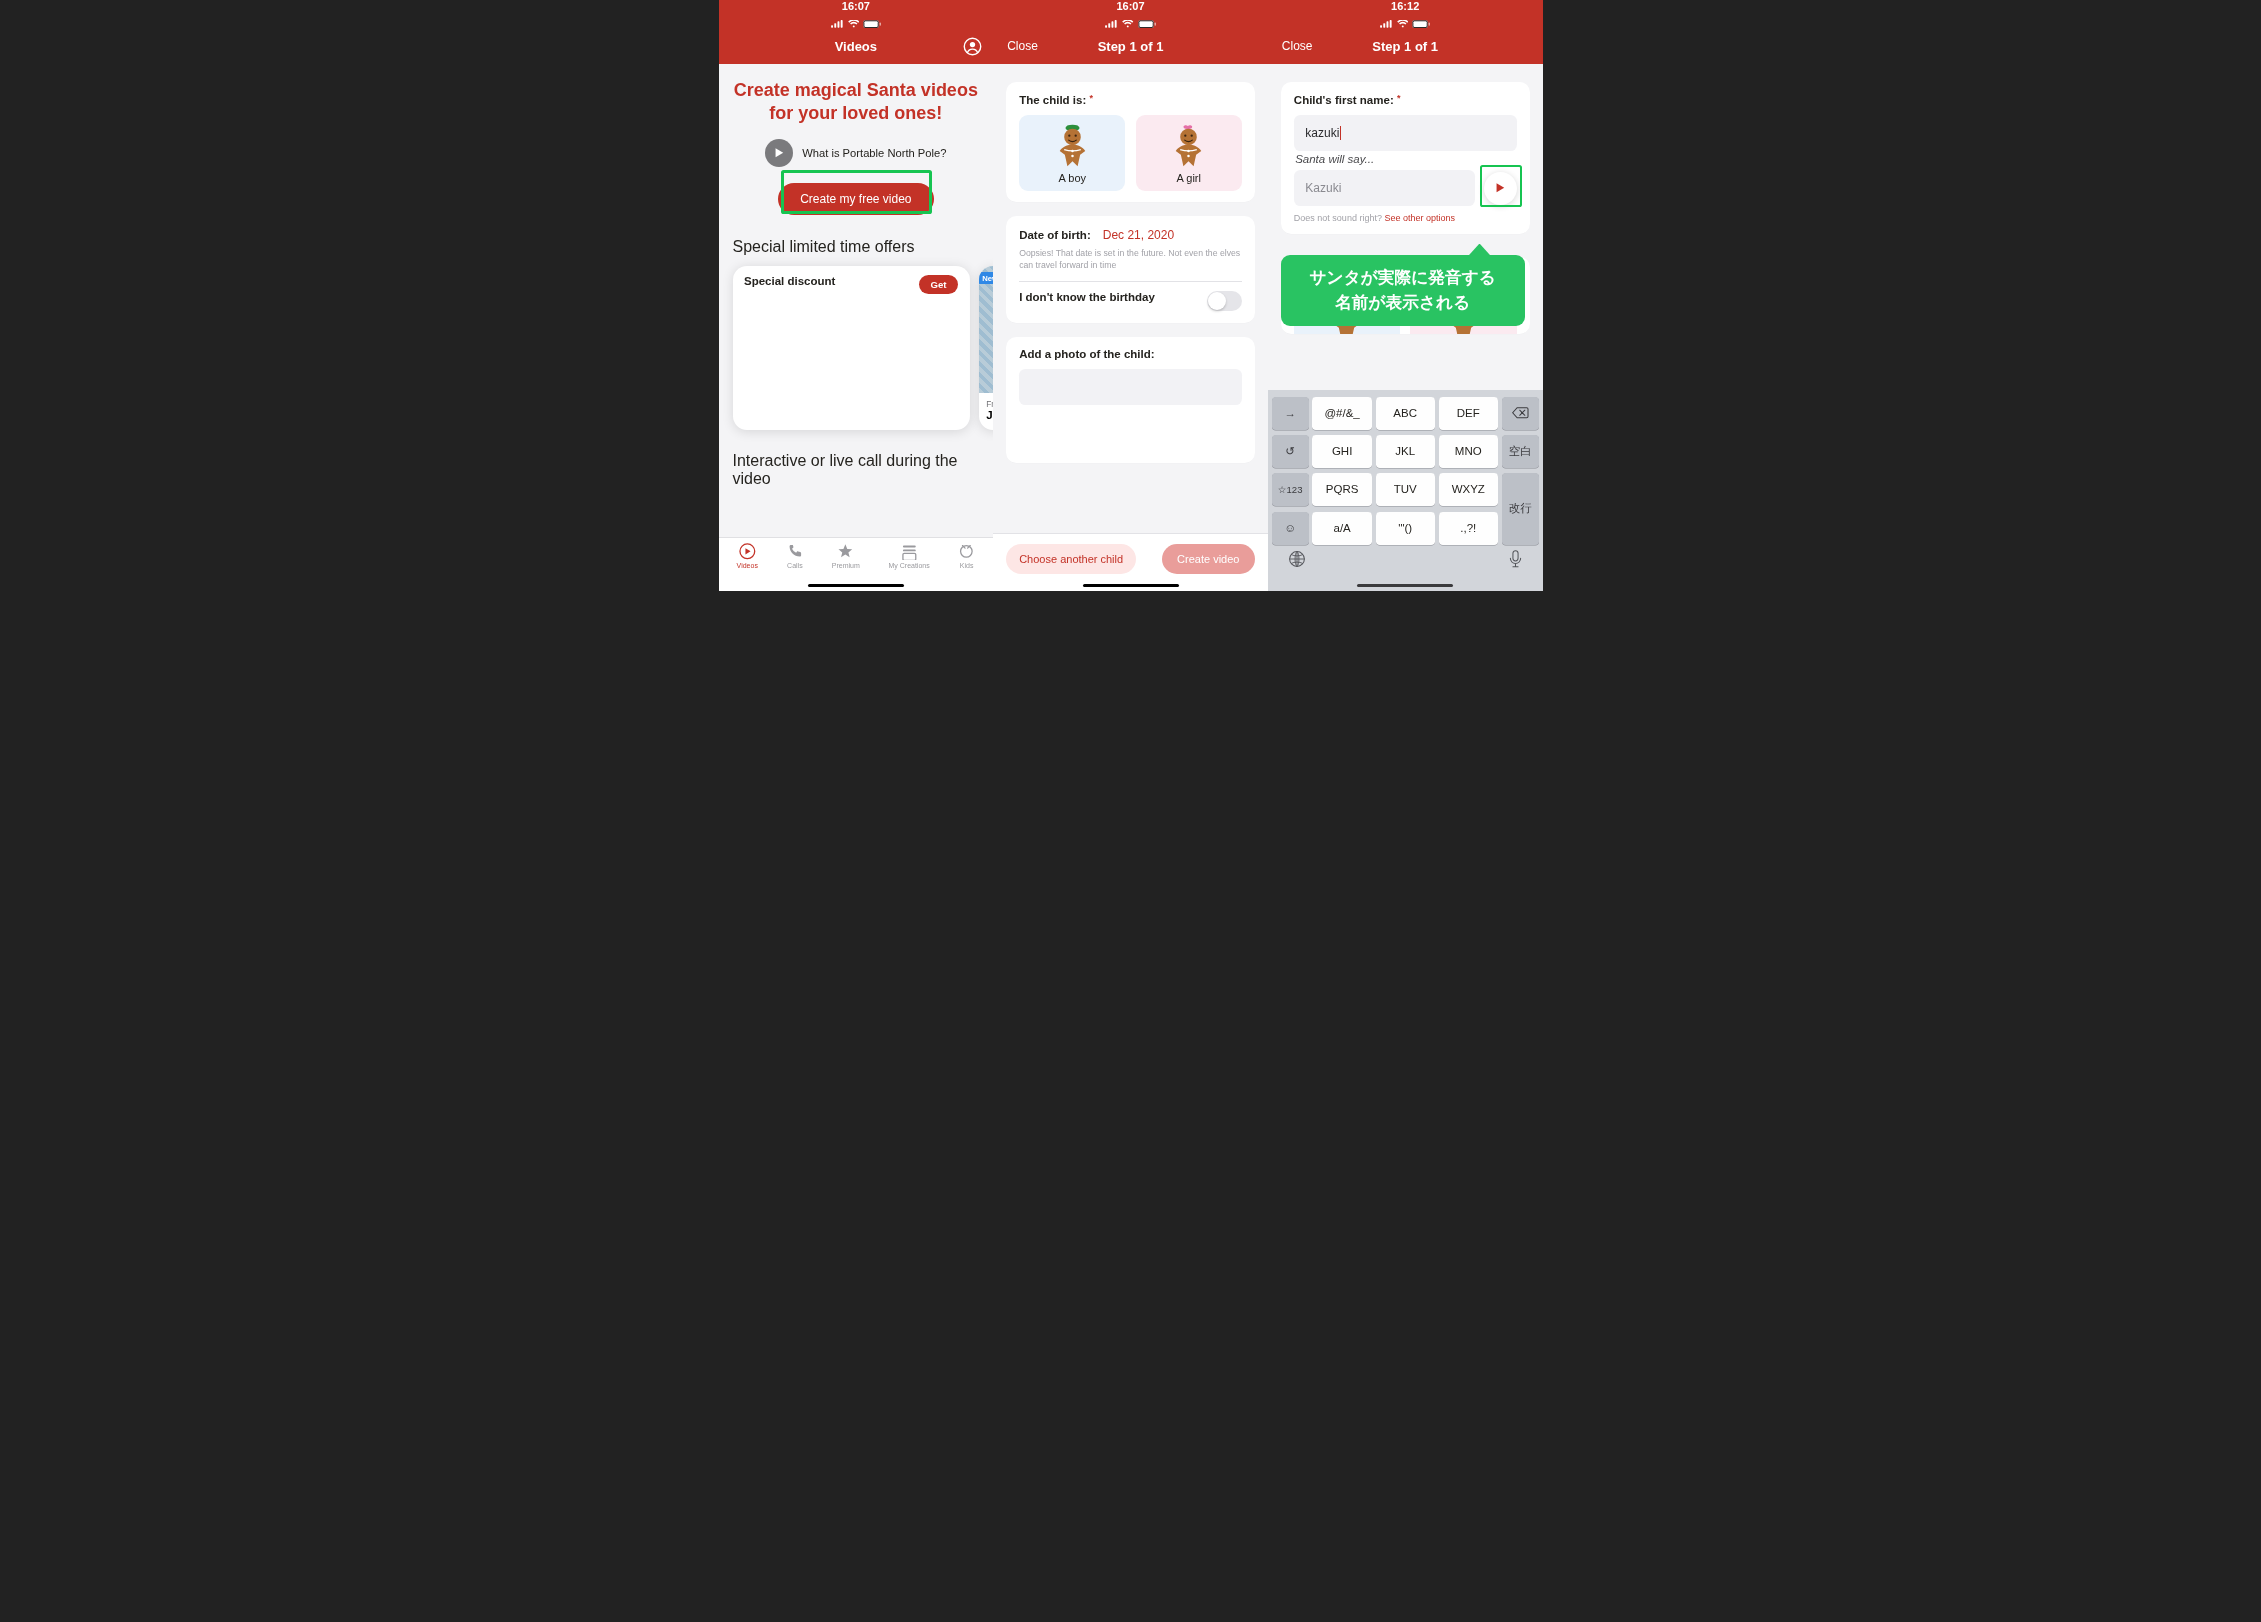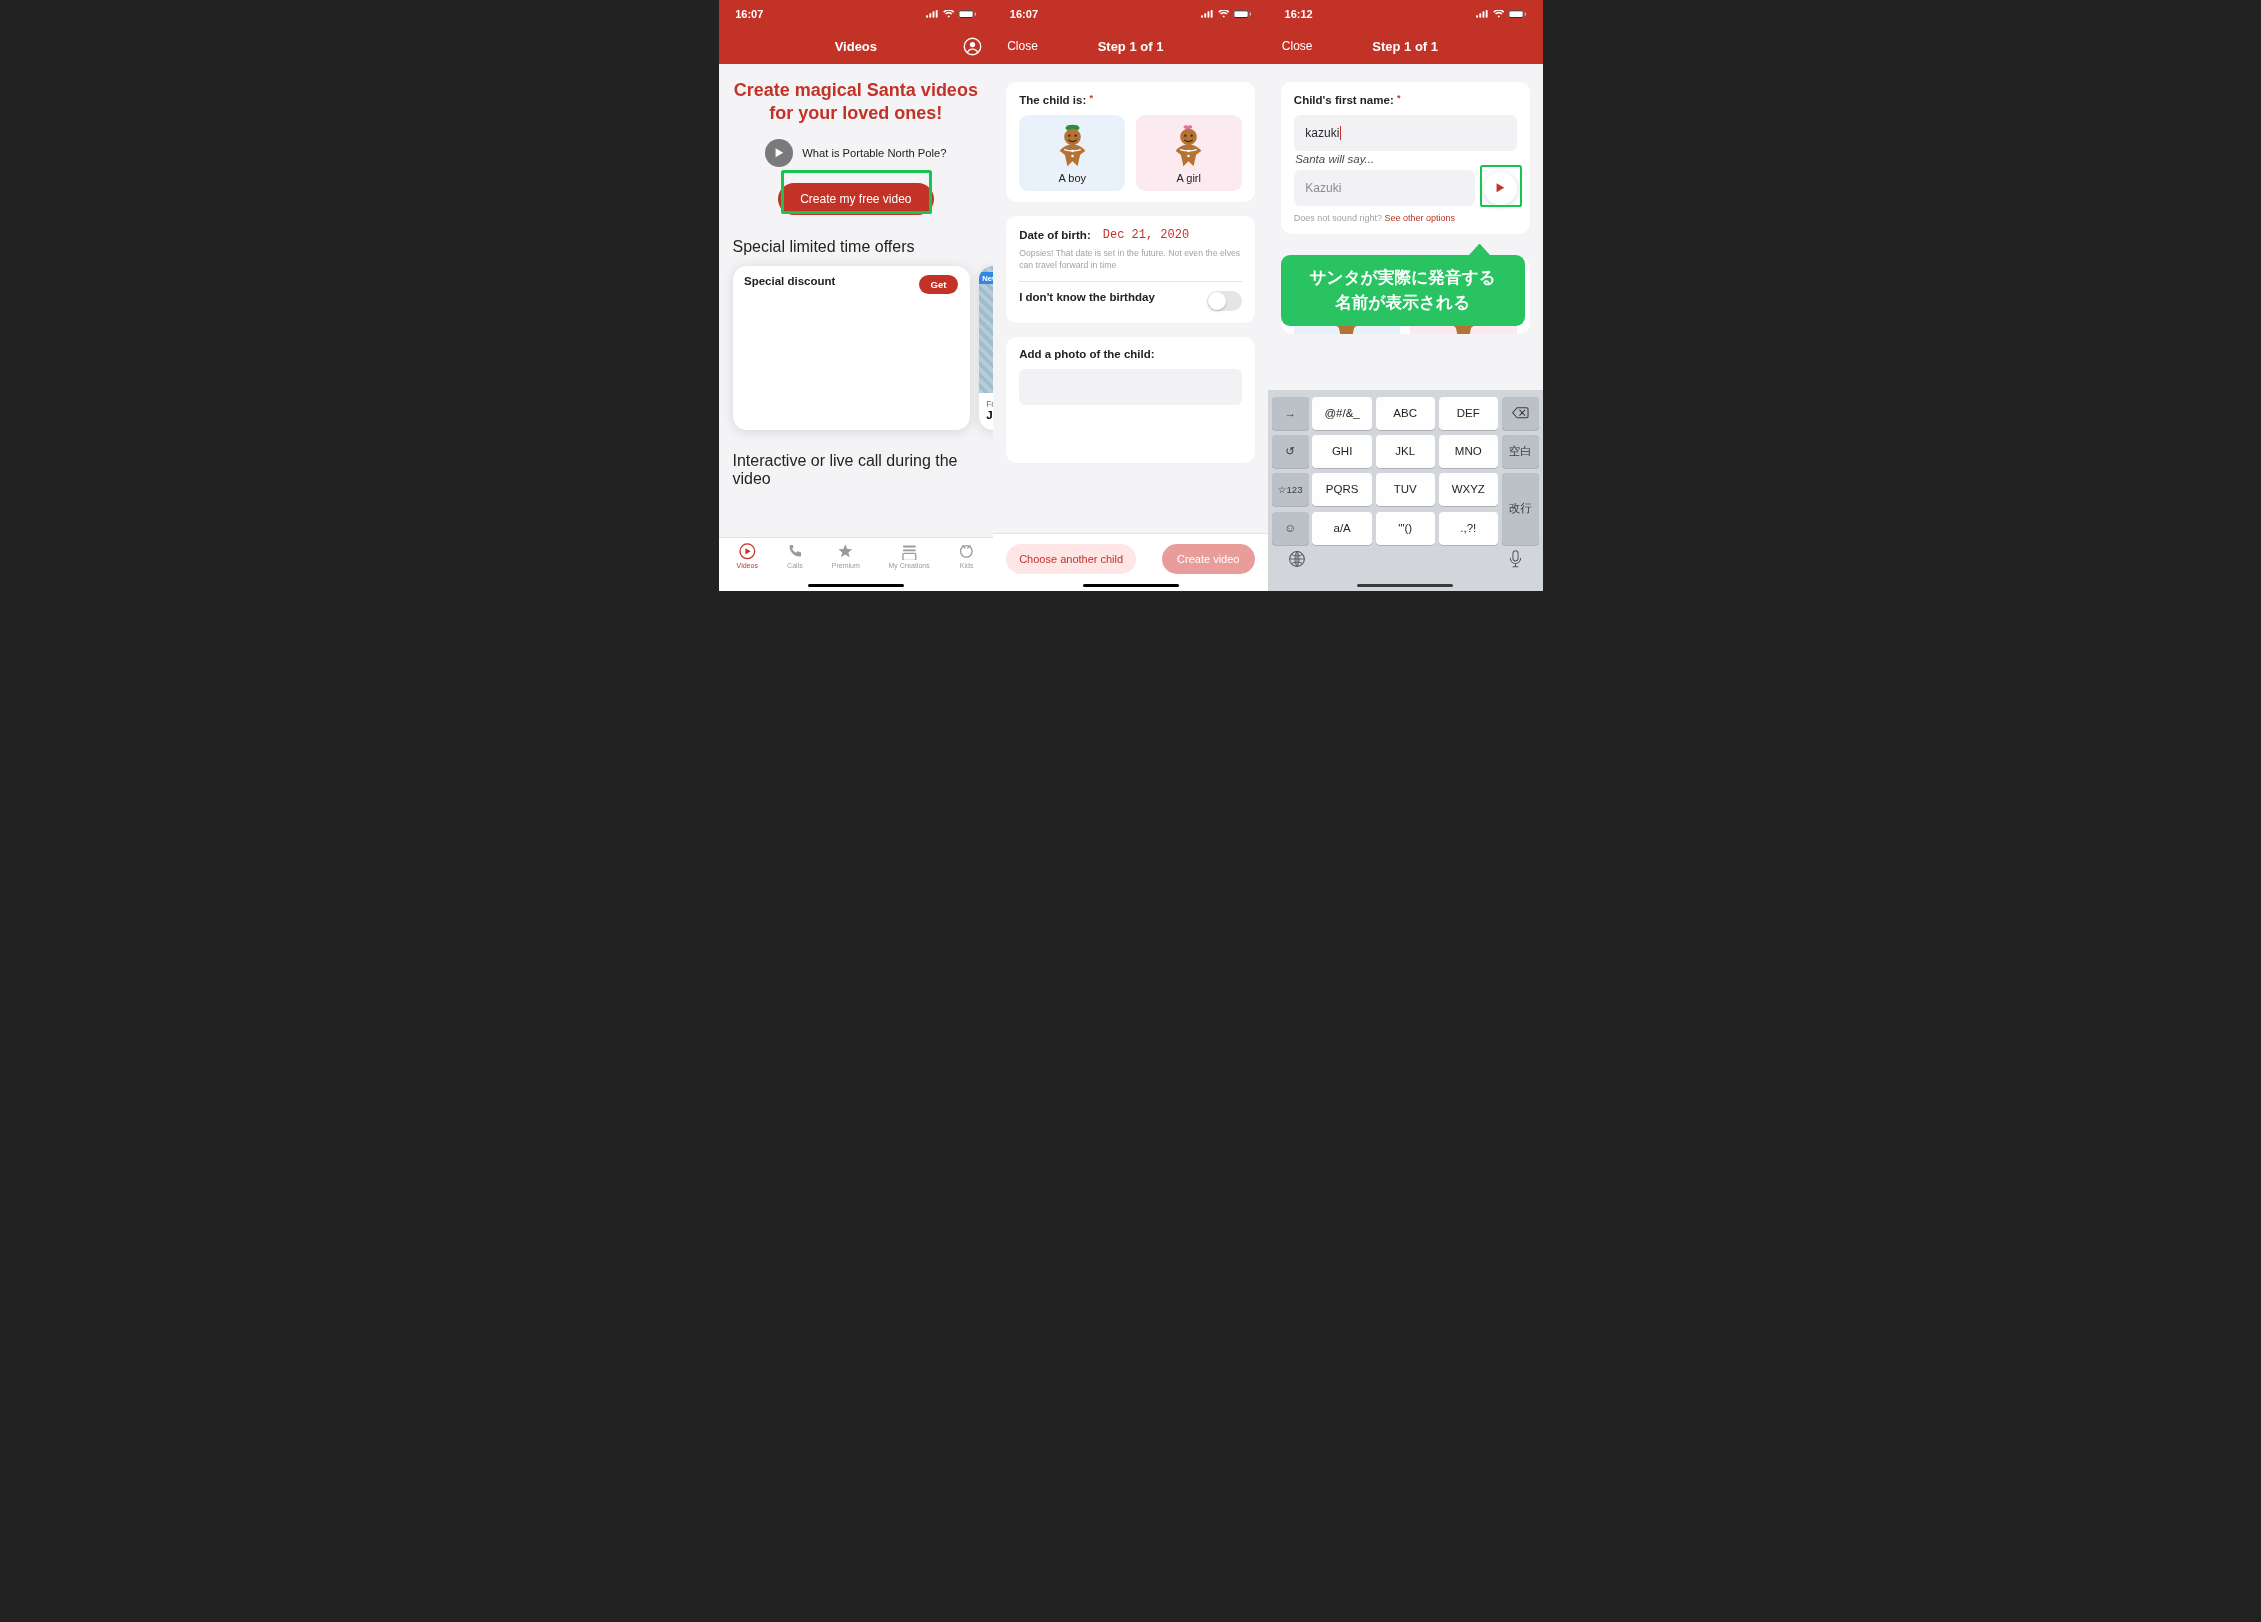--- a/index.html
+++ b/index.html
@@ -37,21 +37,21 @@
     overflow:hidden;
     display:flex;flex-direction:column;
   }
   
   .status-bar{
     background:var(--santa-red);
     color:#fff;
     height:28px;
     display:flex;align-items:center;justify-content:space-between;
     padding:0 16.7px 0 16.7px;
-    font-size:11px;font-weight:600;
+    font-size:11px;font-weight:600;flex-direction:column;
   }
   .status-icons{display:flex;align-items:center;gap:3.8px;}
   .status-icons svg{display:block;}
   
   .nav-bar{
     background:var(--santa-red);
     color:#fff;
     height:36px;
     display:flex;align-items:center;justify-content:center;
     position:relative;
@@ -125,21 +125,21 @@
   .text-input{
     width:100%;margin-top:9px;border:none;background:#f2f2f5;border-radius:6.4px;height:36px;
     padding:0 11.5px;font-size:12px;color:var(--text-dark);
   }
   .text-input::placeholder{color:#b6b6bc;}
   .gender-row{display:flex;gap:10.3px;margin-top:9px;}
   .gender-opt{flex:1;border-radius:9px;padding:9px 5.1px 6.4px 5.1px;display:flex;flex-direction:column;align-items:center;gap:3.8px;font-size:11px;color:var(--text-dark);}
   .gender-opt.boy{background:var(--boy-bg);} .gender-opt.girl{background:var(--girl-bg);}
   .ginger{width:37px;height:45px;}
   .dob-row{display:flex;align-items:center;justify-content:flex-start;gap:12px;}
-  .dob-val{color:var(--santa-red);font-size:12px;font-family:Liberation Mono, monospace;}
+  .dob-val{color:var(--santa-red);font-size:12px;}
   .hint{font-size:8.7px;color:var(--text-light);margin-top:6.4px;line-height:1.35;}
   .toggle-row{display:flex;align-items:flex-start;justify-content:space-between;margin-top:9px;border-top:0.6px solid var(--border-light);padding-top:9px;}
   .toggle{width:35px;height:20.5px;border-radius:640px;background:#e5e5e9;position:relative;}
   .toggle .knob{position:absolute;width:18px;height:18px;border-radius:50%;background:#fff;top:1.3px;left:1.3px;box-shadow:0 1.3px 2.6px rgba(0,0,0,0.2);}
   .photo-slot{margin-top:9px;background:#f2f2f5;border-radius:6.4px;height:36px;}
   .bottom-bar{
     position:absolute;left:0;right:0;bottom:0;background:#fff;padding:10.3px 13px 16.7px 13px;
     display:flex;align-items:center;justify-content:space-between;gap:7.7px;
     border-top:0.6px solid var(--border-light);
   }

